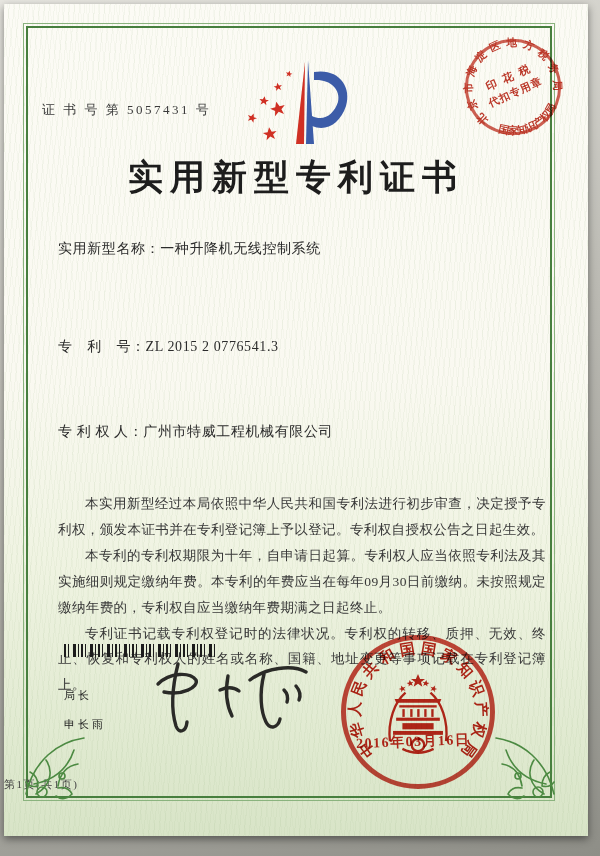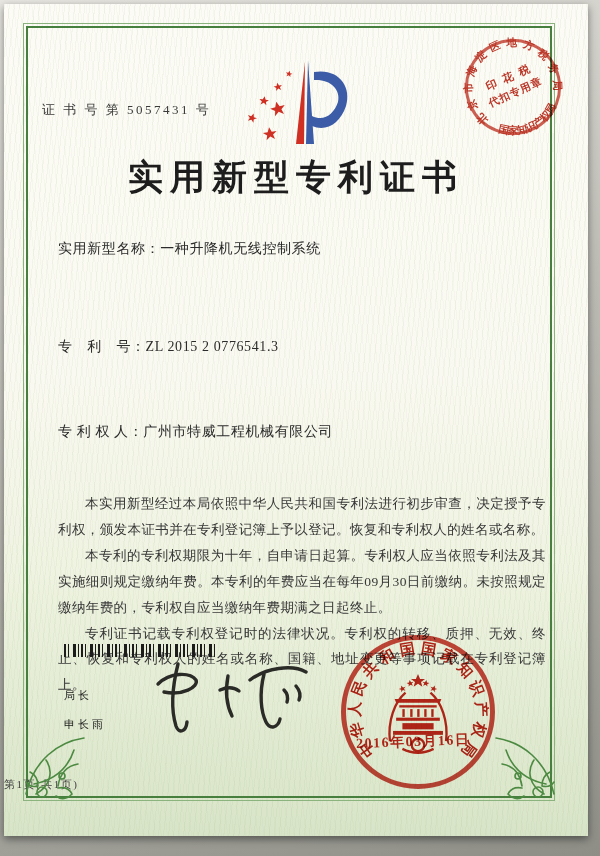--- a/index.html
+++ b/index.html
@@ -137,21 +137,21 @@
     <span class="lbl">实用新型名称：</span><span>一种升降机无线控制系统</span>
   </div>
   <div class="field" style="top:334px">
     <span class="lbl">专　利　号：</span><span>ZL 2015 2 0776541.3</span>
   </div>
   <div class="field" style="top:419px">
     <span class="lbl">专 利 权 人：</span><span>广州市特威工程机械有限公司</span>
   </div>
 
   <div class="paras">
-    <p>本实用新型经过本局依照中华人民共和国专利法进行初步审查，决定授予专利权，颁发本证书并在专利登记簿上予以登记。恢复和专利权人的姓名或名称。</p>
+    <p>本实用新型经过本局依照中华人民共和国专利法进行初步审查，决定授予专利权，颁发本证书并在专利登记簿上予以登记。专利权自授权公告之日起生效。</p>
     <p>本专利的专利权期限为十年，自申请日起算。专利权人应当依照专利法及其实施细则规定缴纳年费。本专利的年费应当在每年09月30日前缴纳。未按照规定缴纳年费的，专利权自应当缴纳年费期满之日起终止。</p>
     <p>专利证书记载专利权登记时的法律状况。专利权的转移、质押、无效、终止、恢复和专利权人的姓名或名称、国籍、地址变更等事项记载在专利登记簿上。</p>
   </div>
 
   <div class="barcode"></div>
 
   <div class="signer" style="top:684px">局长</div>
   <div class="signer" style="top:713px">申长雨</div>
 
   <svg class="sig-svg" width="185" height="100" viewBox="0 0 185 100">

